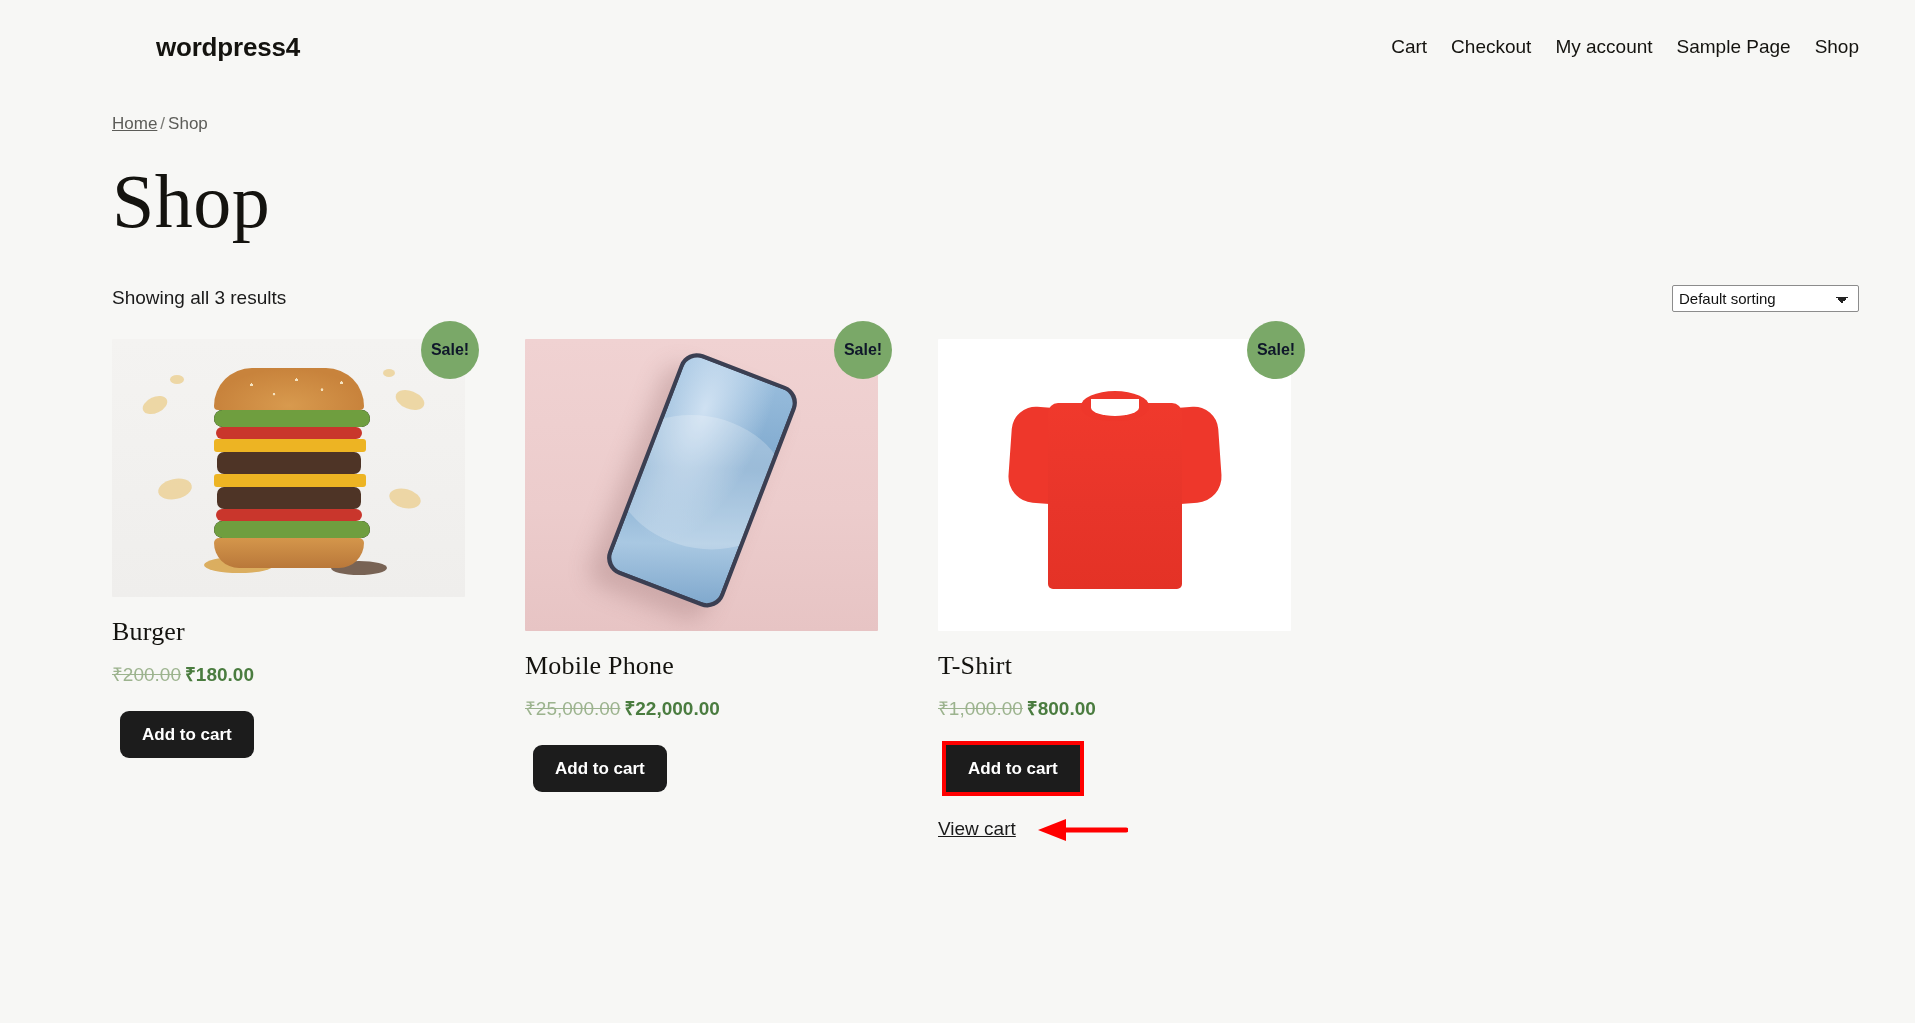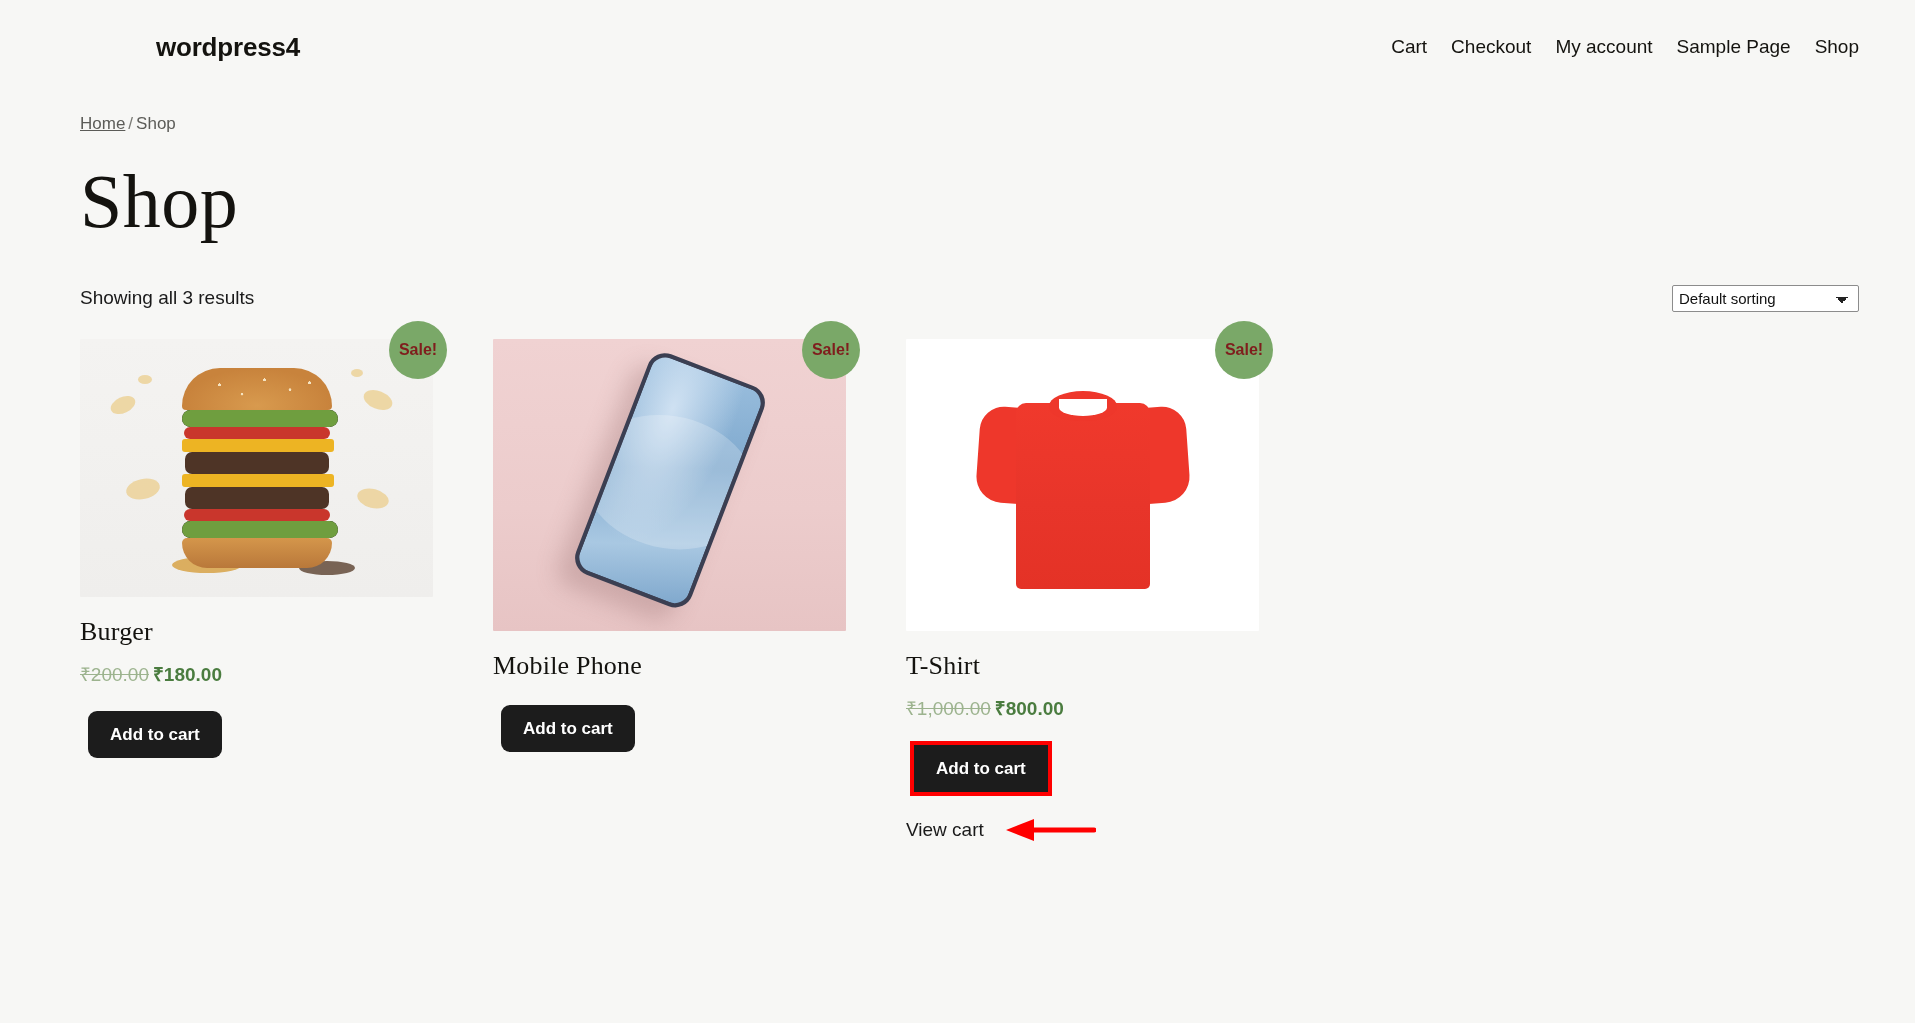--- a/index.html
+++ b/index.html
@@ -43,21 +43,21 @@
   .nav-link {
     font-size: 19px;
     color: #14130f;
     text-decoration: none;
     white-space: nowrap;
     cursor: pointer;
   }
 
   
   .content {
-    padding: 0 56px 0 80px;
+    padding: 0 56px 0 112px;
     position: relative;
   }
 
   
   .breadcrumb {
     margin-top: 42px;
     font-size: 17px;
     color: #5c5c58;
   }
   .breadcrumb a {
@@ -145,21 +145,21 @@
   }
 
   .sale-badge {
     position: absolute;
     top: -18px;
     right: -14px;
     width: 58px;
     height: 58px;
     border-radius: 50%;
     background: #7aa868;
-    color: #7f1d1d;
+    color: #0f172a;
     font-size: 16px;
     font-weight: bold;
     display: flex;
     align-items: center;
     justify-content: center;
     z-index: 4;
     font-family: "Liberation Sans", sans-serif;
   }
 
   .product-name {
@@ -217,21 +217,22 @@
     margin-top: 26px;
     font-size: 19px;
     color: #1a1a1a;
     text-decoration: none;
     cursor: pointer;
     width: fit-content;
   }
 
   .cart-row {
     display: flex;
-    align-items: center;
+    align-items: flex-start;
+    text-decoration: underline;
   }
 
   .annotation-arrow {
     margin-left: 16px;
     margin-top: 26px;
   }
 
   
   .img-burger {
     height: 258px;
@@ -429,20 +430,23 @@
     <article class="product-card">
       <div class="product-media">
         <span class="sale-badge">Sale!</span>
         <div class="product-image img-phone">
           <div class="phone-body">
             <div class="phone-screen"></div>
           </div>
         </div>
       </div>
       <h2 class="product-name">Mobile Phone</h2>
+      <div class="product-price">
+        <span class="price-old">₹25,000.00</span><span class="price-new">₹22,000.00</span>
+      </div>
       <button class="add-to-cart">Add to cart</button>
     </article>
 
     <article class="product-card">
       <div class="product-media">
         <span class="sale-badge">Sale!</span>
         <div class="product-image img-shirt">
           <div class="shirt">
             <div class="shirt-sleeve left"></div>
             <div class="shirt-sleeve right"></div>

